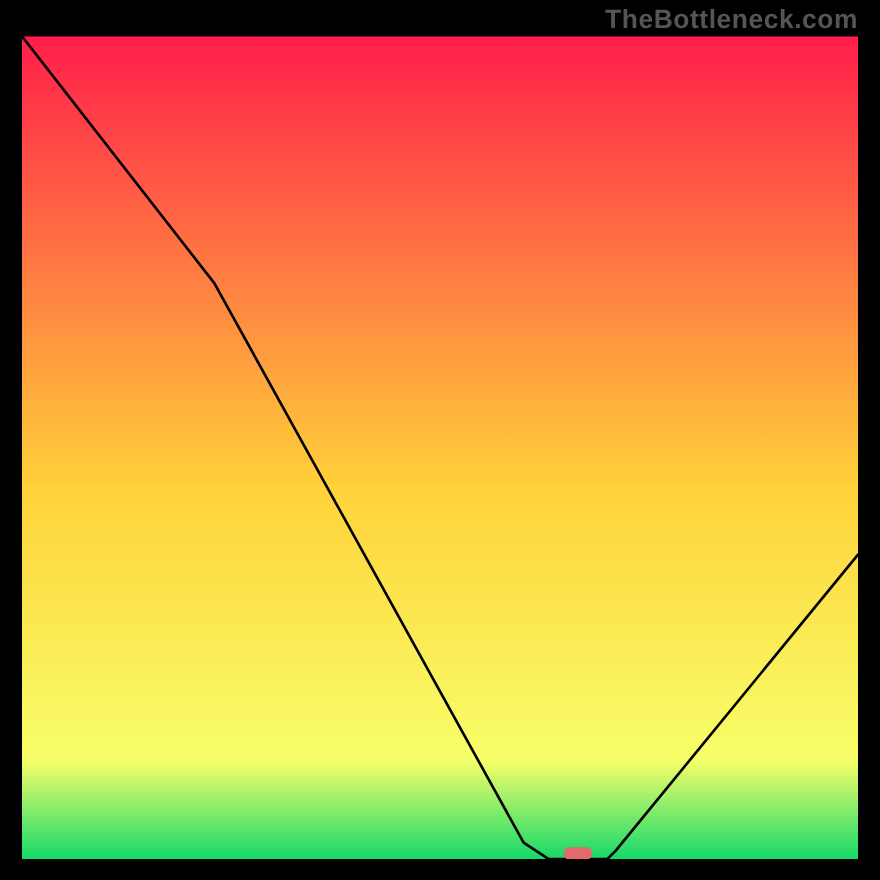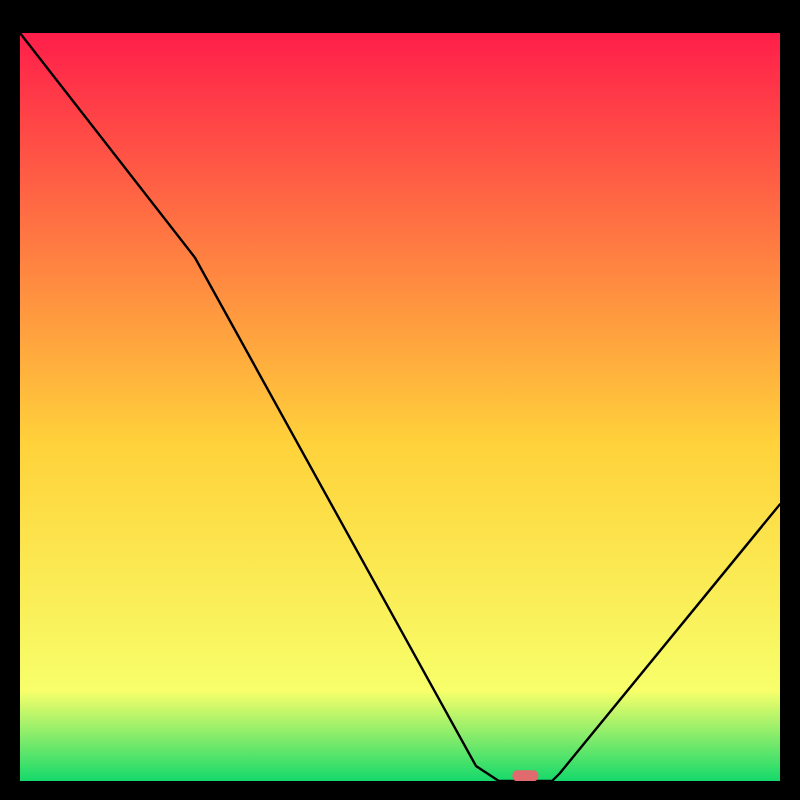--- a/index.html
+++ b/index.html
@@ -36,20 +36,21 @@
   }
   .plot svg {
     display: block;
   }
 </style>
 </head>
 <body>
 
 <div class="frame">
 
+  <div class="watermark">TheBottleneck.com</div>
 
   <div class="plot">
     <svg id="chart-svg" width="760" height="748" viewBox="0 0 760 748">
       <defs>
         <linearGradient id="bg-grad" x1="0" y1="0" x2="0" y2="1">
           <stop id="g0" offset="0%" stop-color="#ff1e4a"></stop>
           <stop id="g1" offset="55%" stop-color="#ffd23a"></stop>
           <stop id="g2" offset="88%" stop-color="#f7ff6a"></stop>
           <stop id="g3" offset="100%" stop-color="#15d96b"></stop>
         </linearGradient>

